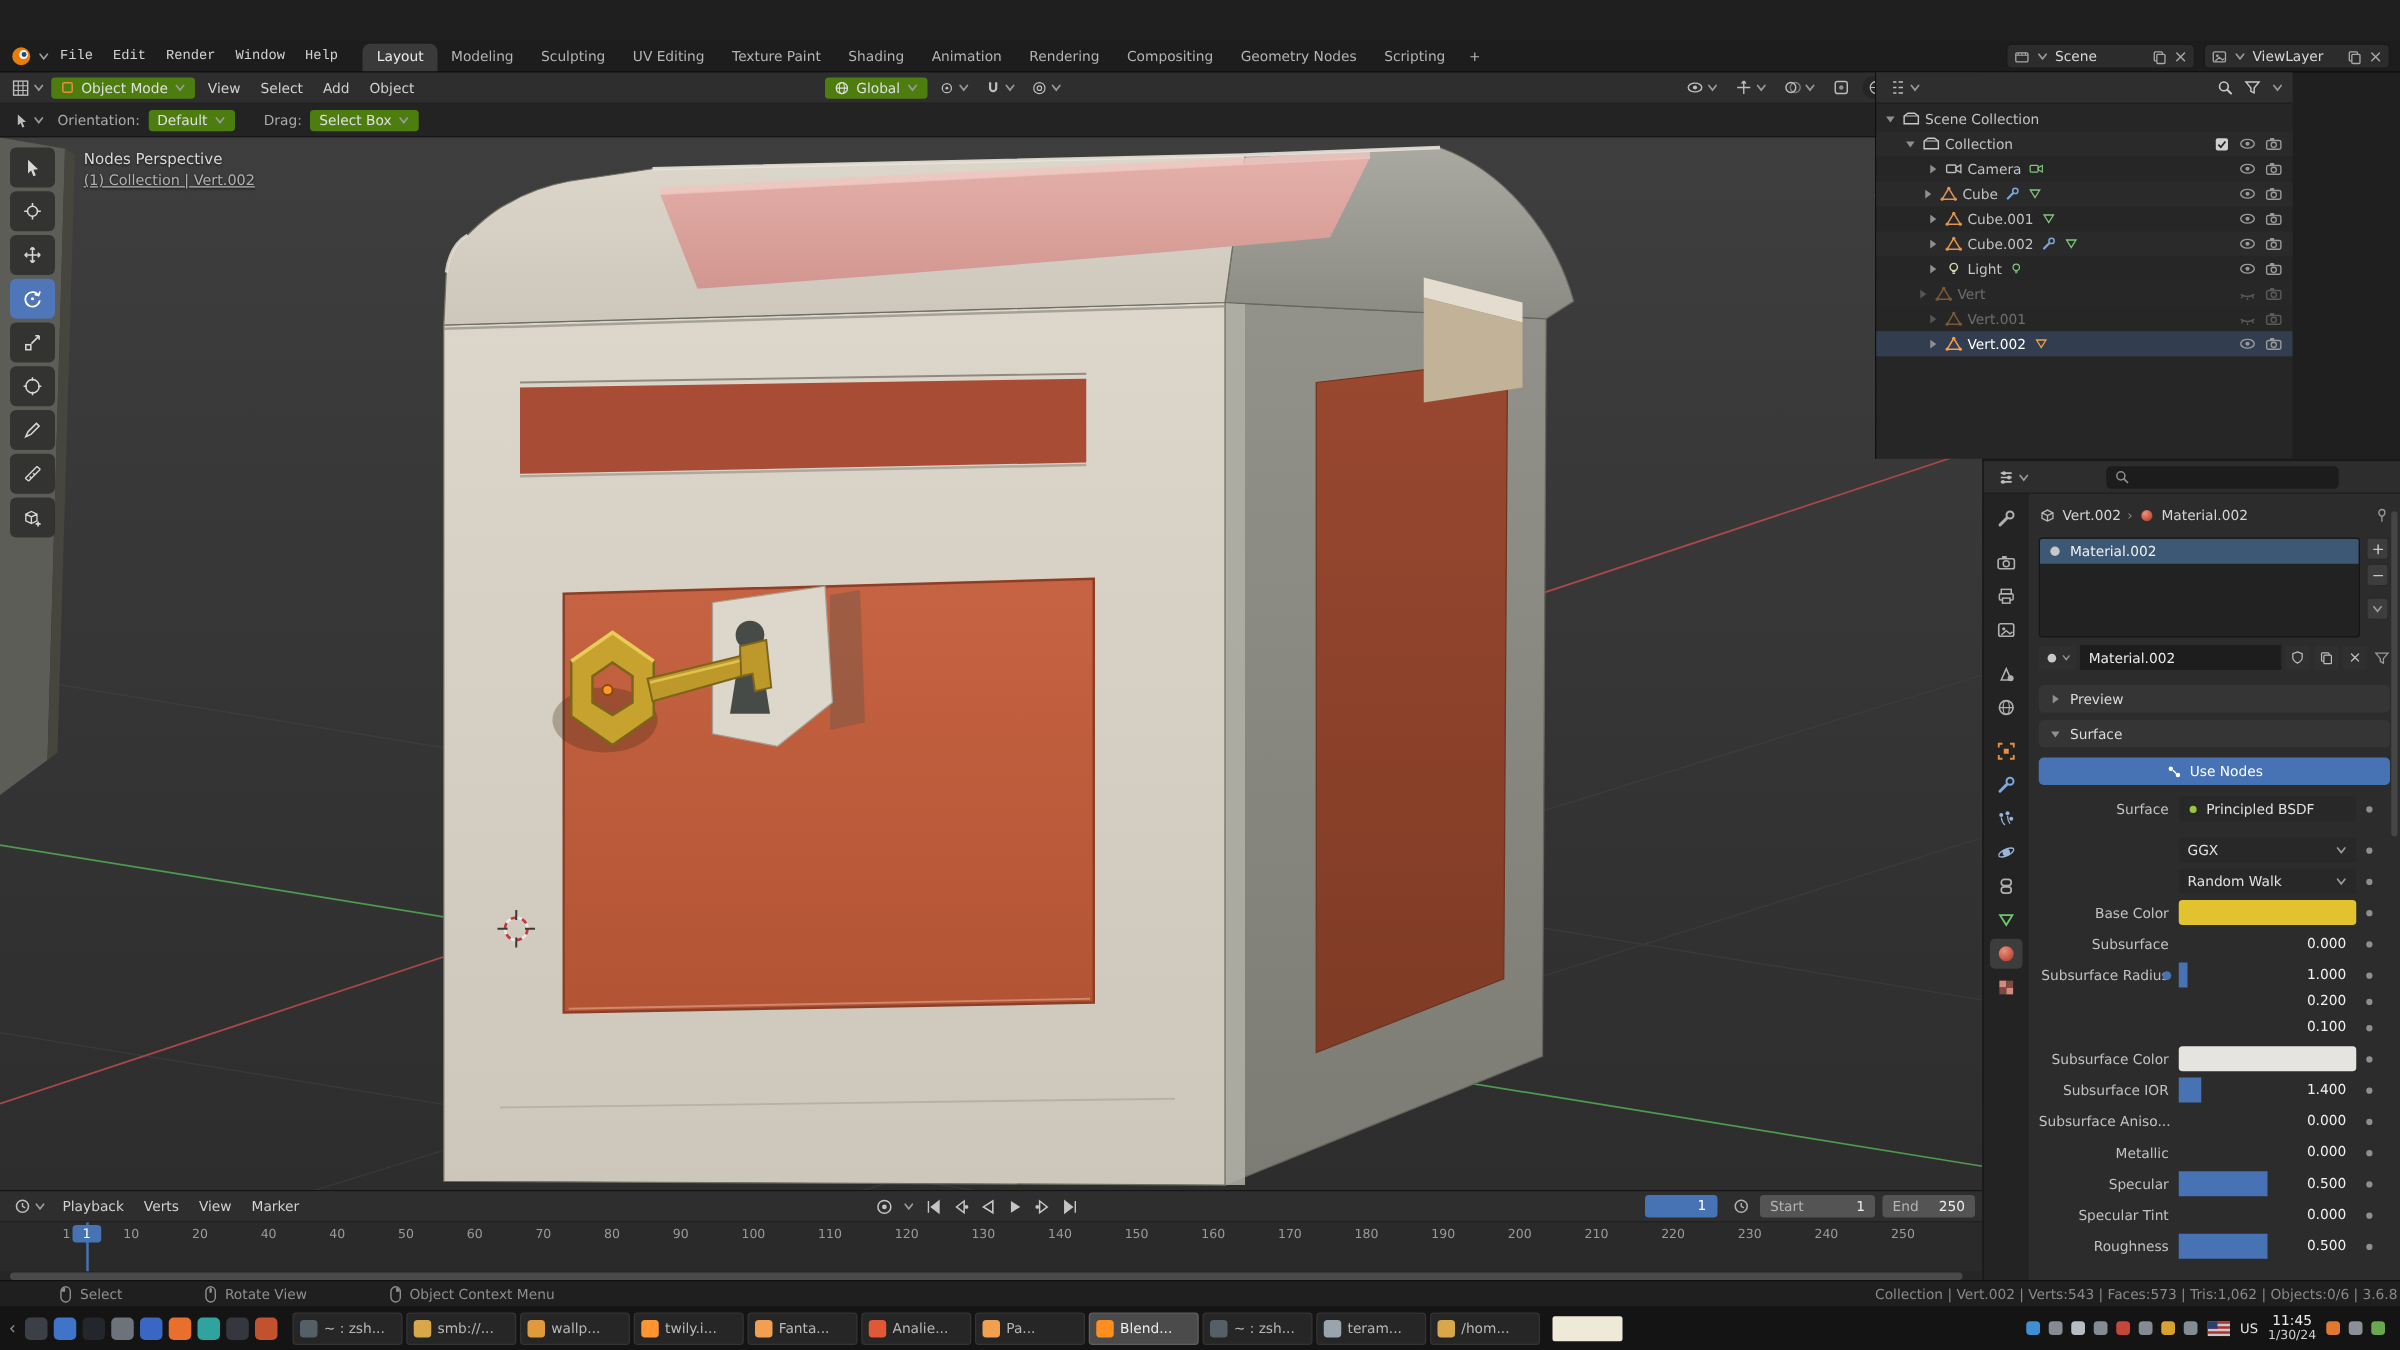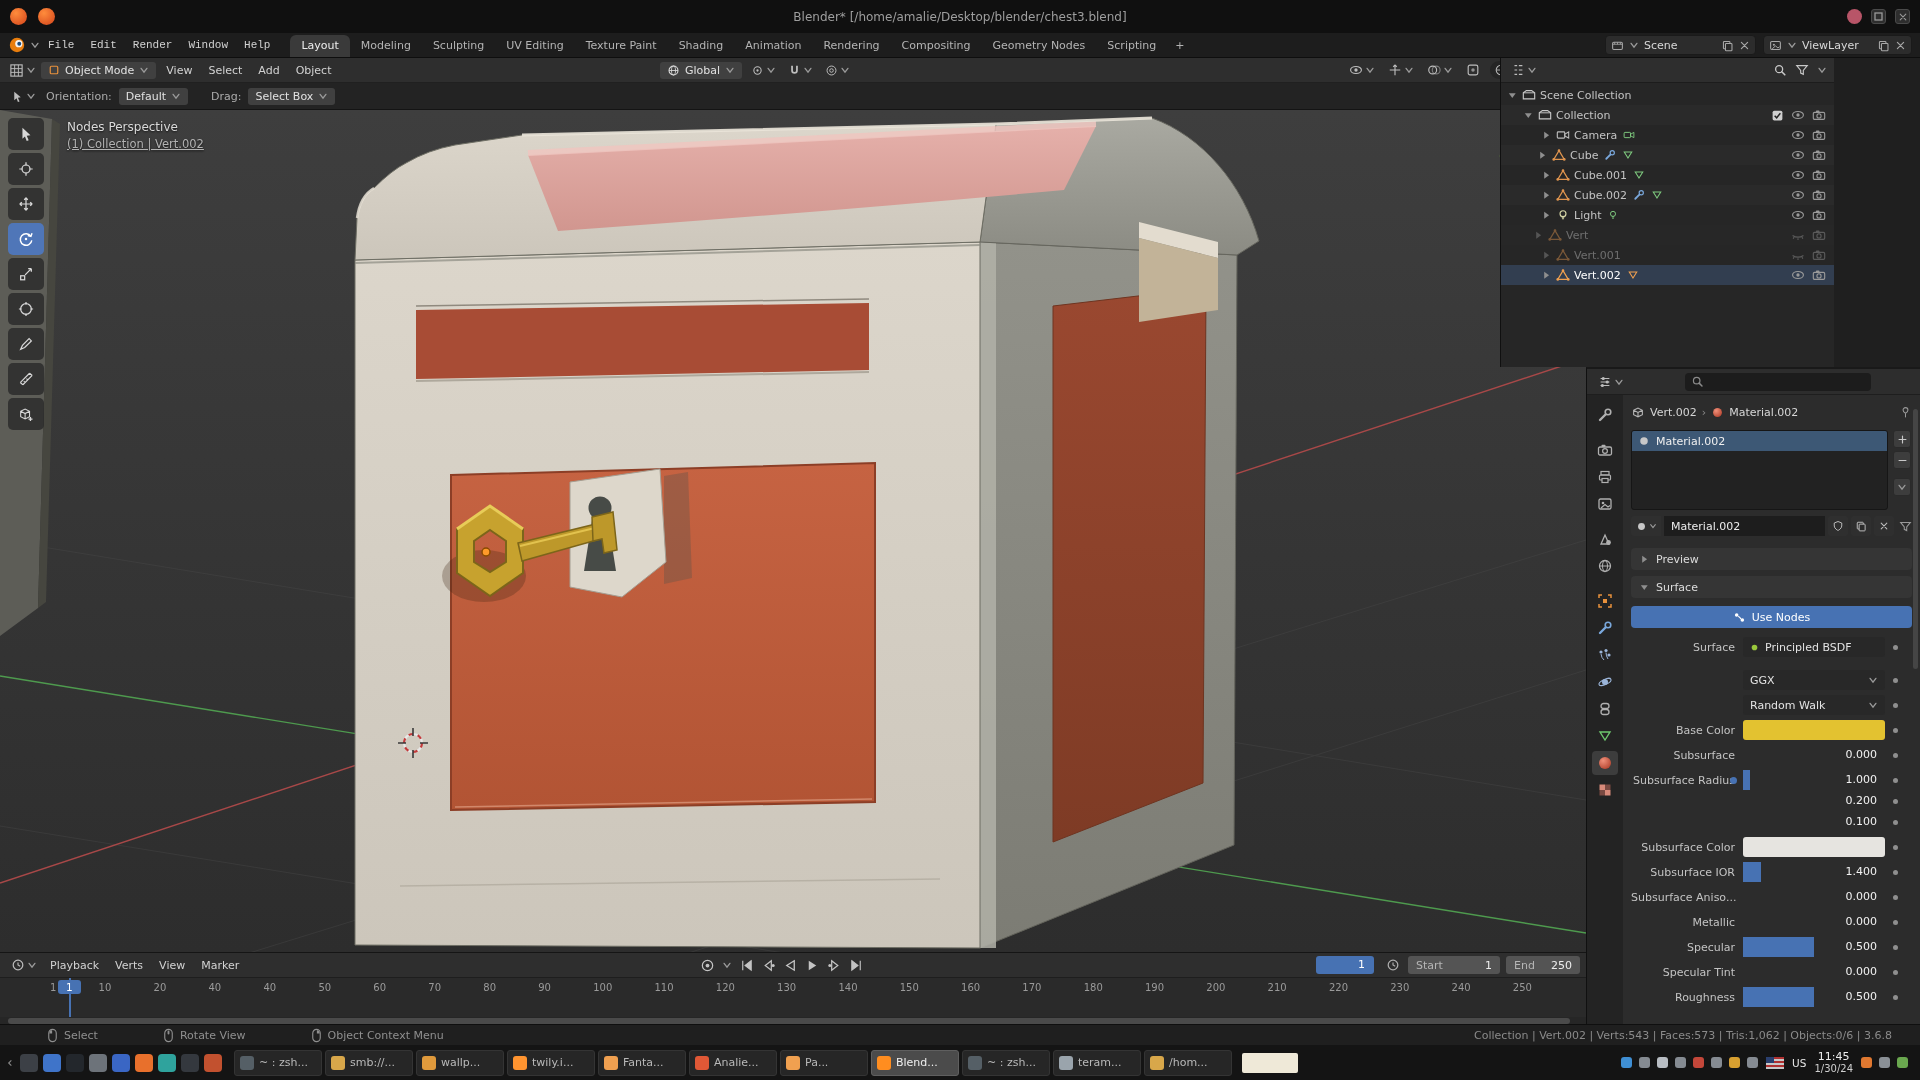--- a/index.html
+++ b/index.html
@@ -27,21 +27,21 @@
   .tab { padding:4px 11px 5px 11px; color:#b4b4b4; font-size:11px; border-radius:6px 6px 0 0; white-space:nowrap; }
   .tab.active { background:#3a3a3a; color:#ececec; }
   .add-tab { padding:3px 8px; color:#b4b4b4; }
   .tb-right { margin-left:auto; display:flex; gap:7px; padding-right:8px; }
   .tb-sel { display:flex; align-items:center; gap:5px; background:#2c2c2c; border:1px solid #1a1a1a; border-radius:4px; padding:1px 5px; height:20px; color:#d8d8d8; }
   .tb-sel .mini { width:13px; height:13px; color:#a8a8a8; }
 
   
   .vp-header { position:absolute; left:0; top:58px; width:1586px; height:25px; background:#2e2e2e; border-bottom:1px solid #202020; display:flex; align-items:center; padding:0 6px; gap:2px; }
   .hdr-iconbtn { display:flex; align-items:center; gap:2px; padding:2px 3px; border-radius:3px; color:#bdbdbd; }
-  .hdr-select { display:flex; align-items:center; gap:5px; background:#404040; border-radius:3px; padding:2px 7px; color:#e0e0e0; }
+  .hdr-select { display:flex; align-items:center; gap:5px; background:#4d7c0f; border-radius:3px; padding:2px 7px; color:#e0e0e0; }
   .hdr-menu { padding:2px 8px; color:#d2d2d2; }
   .vp-center { position:absolute; left:660px; display:flex; align-items:center; gap:6px; }
   .vp-right { position:absolute; right:8px; display:flex; align-items:center; gap:7px; }
   .shade-group { display:flex; align-items:center; gap:3px; background:#252525; border-radius:10px; padding:1px 4px; }
   .shade-pill { background:#50555c; border-radius:9px; padding:1px; }
 
   
   .tool-settings { position:absolute; left:0; top:83px; width:1586px; height:27px; background:#232323; border-bottom:1px solid #141414; display:flex; align-items:center; padding:0 8px; gap:7px; }
   .ts-label { color:#ababab; }
   .ts-options { margin-left:auto; display:flex; align-items:center; gap:4px; color:#cfcfcf; }
@@ -122,21 +122,21 @@
   .w-slider .val { position:relative; display:block; text-align:right; line-height:20px; padding-right:8px; }
   .w-color { height:20px; border-radius:3px; }
   .kdot { width:5px; height:5px; border-radius:50%; background:#8f8f8f; margin-left:8px; flex:none; }
   .dec { position:absolute; left:-13px; top:7px; width:7px; height:7px; border-radius:50%; background:#4772b3; }
   .pr-scroll { position:absolute; right:2px; top:40px; width:5px; height:260px; background:#454545; border-radius:3px; }
 
   
   .statusbar { position:absolute; left:0; top:1024px; width:1920px; height:21px; background:#1f1f1f; border-top:1px solid #0f0f0f; display:flex; align-items:center; padding-left:46px; gap:64px; color:#8f8f8f; }
   .hint { display:flex; align-items:center; gap:5px; }
   .hint svg { width:13px; height:15px; }
-  .stats { margin-left:auto; padding-right:28px; color:#8a8a8a; }
+  .stats { margin-left:auto; padding-right:2px; color:#8a8a8a; }
 
   
   .taskbar { position:absolute; left:0; top:1045px; width:1920px; height:35px; background:#141414; display:flex; align-items:center; padding:0 4px; gap:4px; }
   .panel-hide { color:#777; padding:0 2px; }
   .launchers { display:flex; gap:5px; align-items:center; }
   .launcher { width:18px; height:18px; border-radius:4px; }
   .win-buttons { display:flex; gap:3px; margin-left:8px; }
   .win-btn { width:88px; height:26px; background:#262626; border:1px solid #343434; border-radius:3px; display:flex; align-items:center; gap:5px; padding:0 5px; color:#b9b9b9; overflow:hidden; white-space:nowrap; font-size:11px; }
   .win-btn.active { background:#4b4b4b; border-color:#5f5f5f; color:#efefef; }
   .win-icon { width:14px; height:14px; border-radius:3px; flex:none; }
@@ -283,40 +283,20 @@
       </g>
   <radialGradient id="gMatIcon" cx="0.35" cy="0.3" r="0.95">
         <stop offset="0" stop-color="#f0907a"></stop>
         <stop offset="1" stop-color="#a83420"></stop>
       </radialGradient>
 </defs>
 </svg>
 
 <div class="screen">
 
-  <div class="titlebar">
-    <div class="tb-dots">
-      <span class="app-dot"></span>
-      <span class="app-dot"></span>
-    </div>
-    <div class="tb-title">Blender* [/home/amalie/Desktop/blender/chest3.blend]</div>
-    <div class="tb-ctls">
-      <span class="ctl-red"></span>
-      <span class="ctl-sq">
-          <svg width="9" height="9">
-            <rect x="1" y="1" width="7" height="7" fill="none" stroke="currentColor" stroke-width="1.3"></rect>
-          </svg>
-        </span>
-      <span class="ctl-sq">
-          <svg width="10" height="10" viewBox="0 0 16 16">
-            <use href="#i-x"></use>
-          </svg>
-        </span>
-    </div>
-  </div>
 
   <div class="topbar">
     <svg class="blender-logo" viewBox="0 0 20 20">
         <circle cx="10" cy="10" r="8" fill="#e87d0d"></circle>
         <circle cx="12" cy="8.5" r="4" fill="#f4f4f4"></circle>
         <circle cx="12.5" cy="8.5" r="2.2" fill="#1b4a7a"></circle>
       </svg>
     <svg class="chev" viewBox="0 0 12 12">
         <use href="#i-down"></use>
       </svg>

